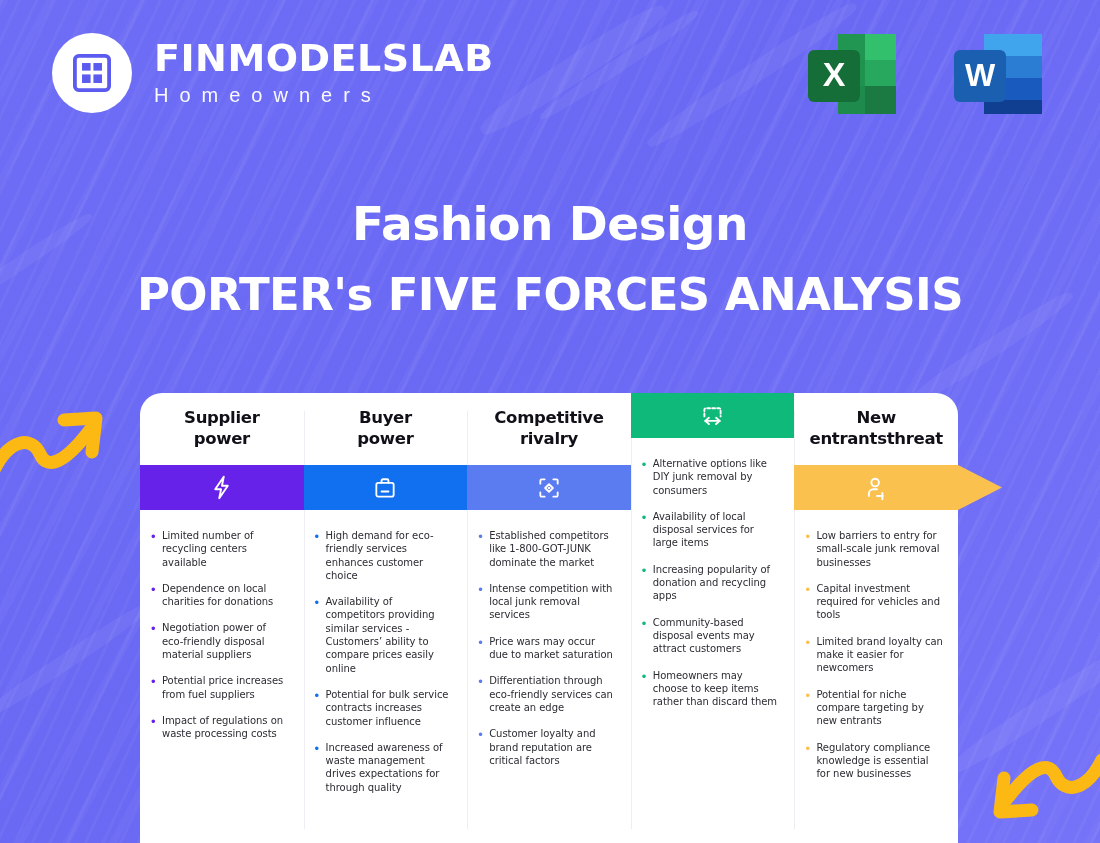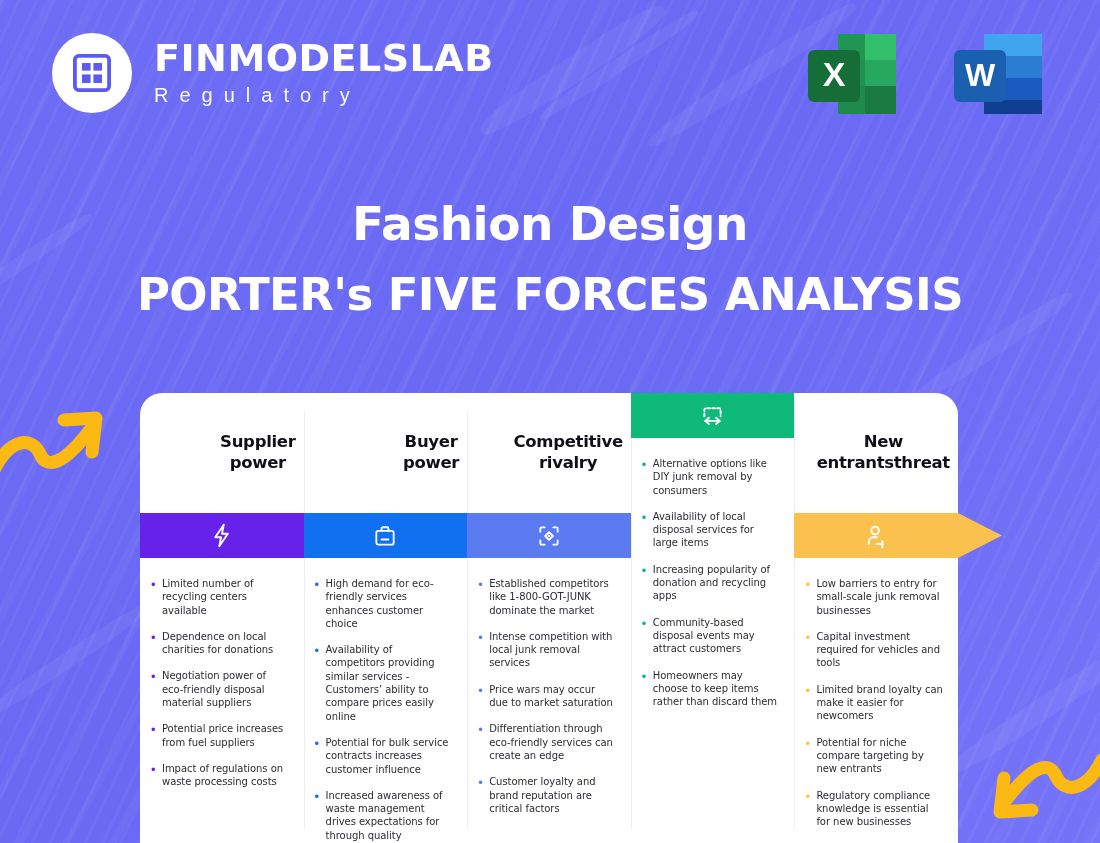--- a/index.html
+++ b/index.html
@@ -71,21 +71,21 @@
     position:absolute;left:140px;top:393px;width:818px;height:450px;
     background:#fff;border-radius:22px 22px 0 0;overflow:visible;
   }
   .cols{display:flex;height:100%;position:relative;}
   .col{flex:1 1 0;position:relative;min-width:0;}
   .col + .col::before{
     content:"";position:absolute;left:0;top:18px;bottom:14px;width:1px;
     background:#EDEDF3;
   }
   .col-head{
-    height:120px;display:flex;align-items:center;justify-content:flex-end;
+    height:72px;display:flex;align-items:center;justify-content:center;
     text-align:center;padding:0 8px;box-sizing:border-box;
   }
   .col-head span{
     font-family:"DejaVu Sans", sans-serif;
     font-size:16.5px;font-weight:bold;color:#111018;line-height:1.27;
     letter-spacing:-0.3px;
   }
   .band{
     height:45px;display:flex;align-items:center;justify-content:center;
     position:relative;
@@ -129,21 +129,21 @@
       <rect x="9.5" y="21.5" width="9" height="9" fill="#5B5BF0"></rect>
       <rect x="21.5" y="21.5" width="9" height="9" fill="#5B5BF0"></rect>
     </svg>
   </div>
   <div class="logo-text">
     <div class="logo-title">FINMODELSLAB</div>
     <svg class="logo-power" viewBox="0 0 24 24">
       <circle cx="12" cy="12" r="10" fill="none" stroke="#6C6CF5" stroke-width="0"></circle>
       <path d="M12 3 L12 11" stroke="#6C6CF5" stroke-width="3" stroke-linecap="round"></path>
     </svg>
-    <div class="logo-sub">Regulatory</div>
+    <div class="logo-sub">Homeowners</div>
   </div>
 </div>
 
 <div class="office-icons">
   <div class="office-ico">
     <svg viewBox="0 0 98 92" width="98" height="92">
       <rect x="34" y="6" width="58" height="80" rx="5" fill="#1E8E4E"></rect>
       <rect x="34" y="6" width="58" height="26" fill="#33C06D"></rect>
       <rect x="34" y="32" width="58" height="26" fill="#28A75E"></rect>
       <rect x="34" y="58" width="58" height="28" fill="#1B7A42"></rect>

